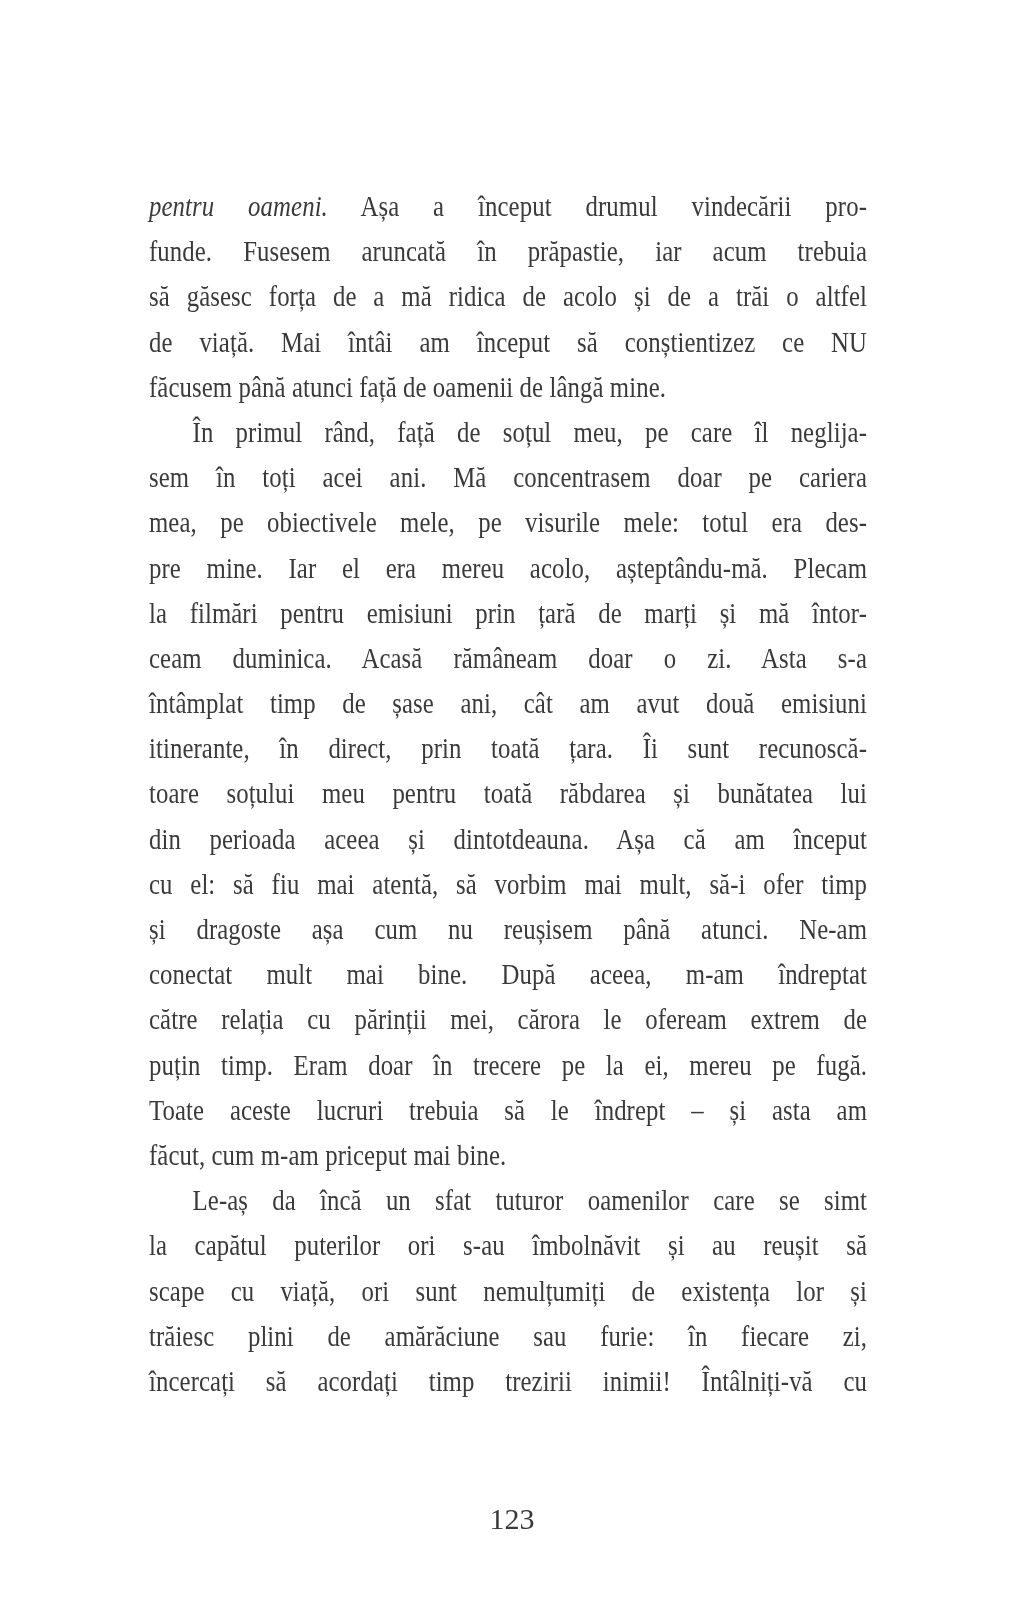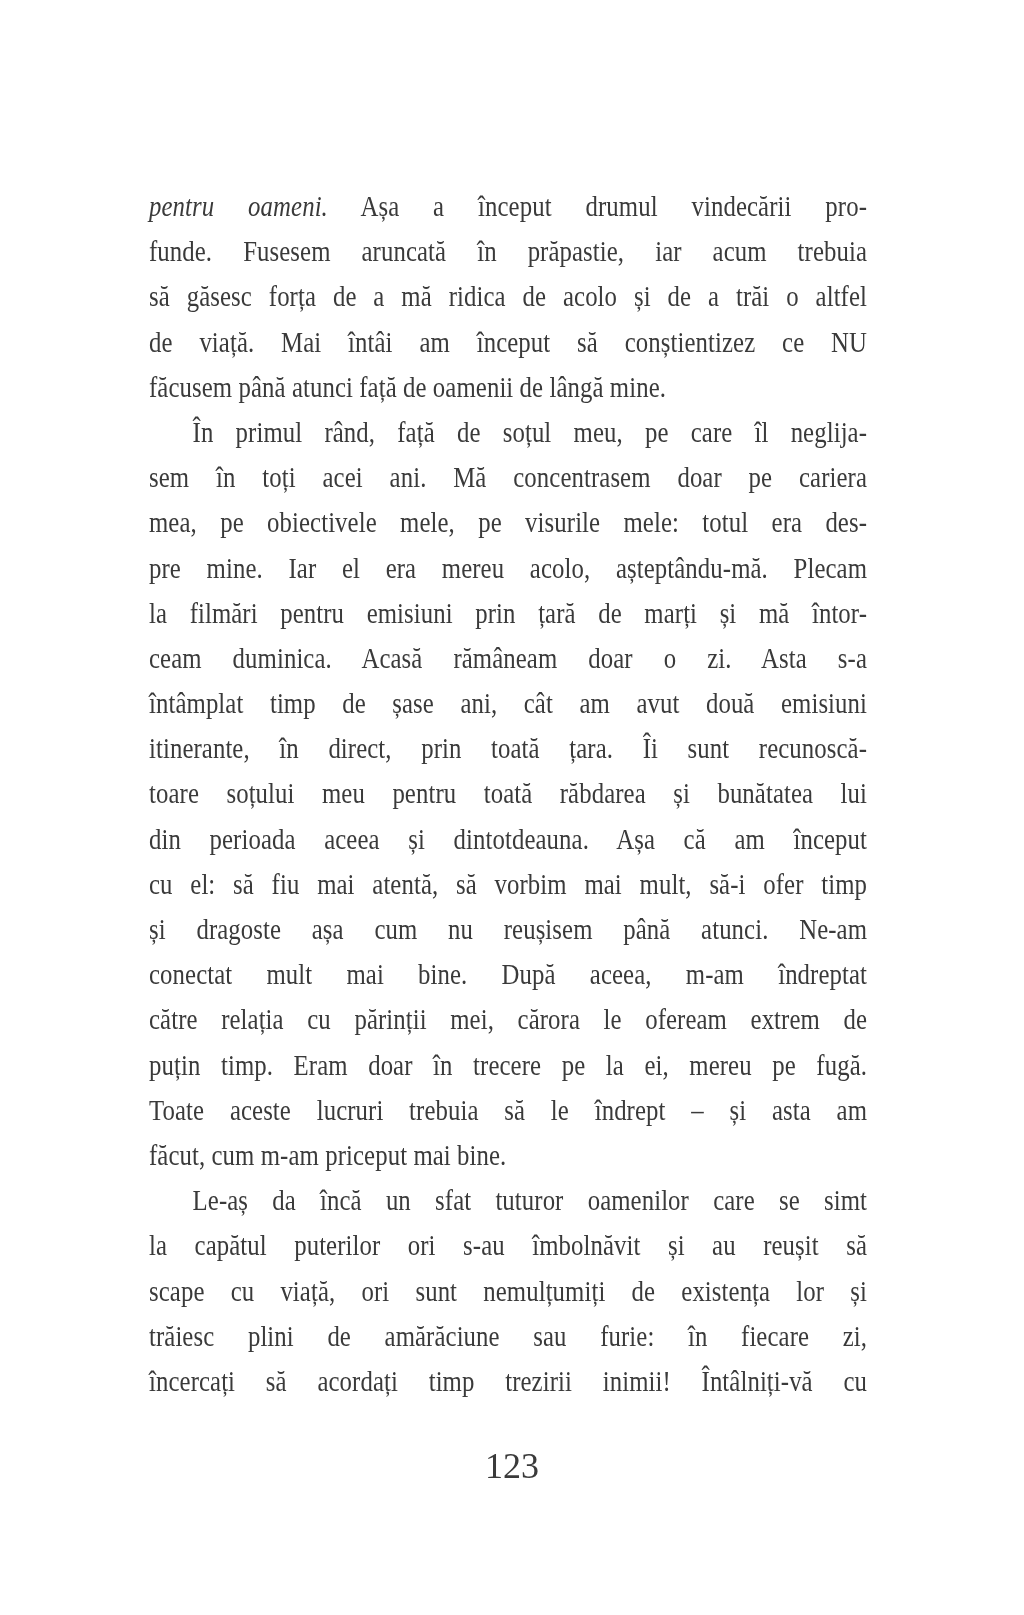--- a/index.html
+++ b/index.html
@@ -44,24 +44,24 @@
   }
   .line.ind {                     
     text-indent: 51px;
   }
   .it {
     font-style: italic;
   }
   .footer {
     position: absolute;
     left: 0;
-    top: 1449px;
+    top: 1502px;
     width: 1024px;
     text-align: center;
-    font-size: 36px;
+    font-size: 30px;
     line-height: 34px;
     color: #3a3a3a;
   }
 </style>
 </head>
 <body>
 
 <div class="page">
 
   <div class="text-block">

